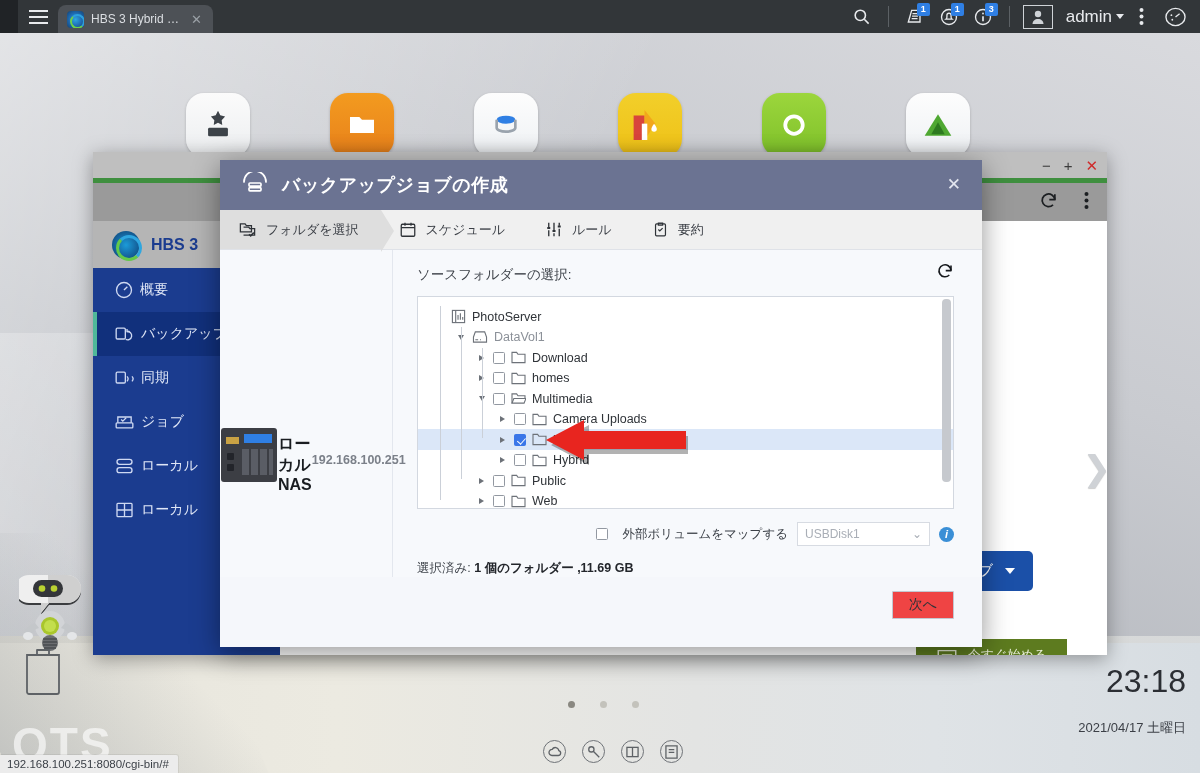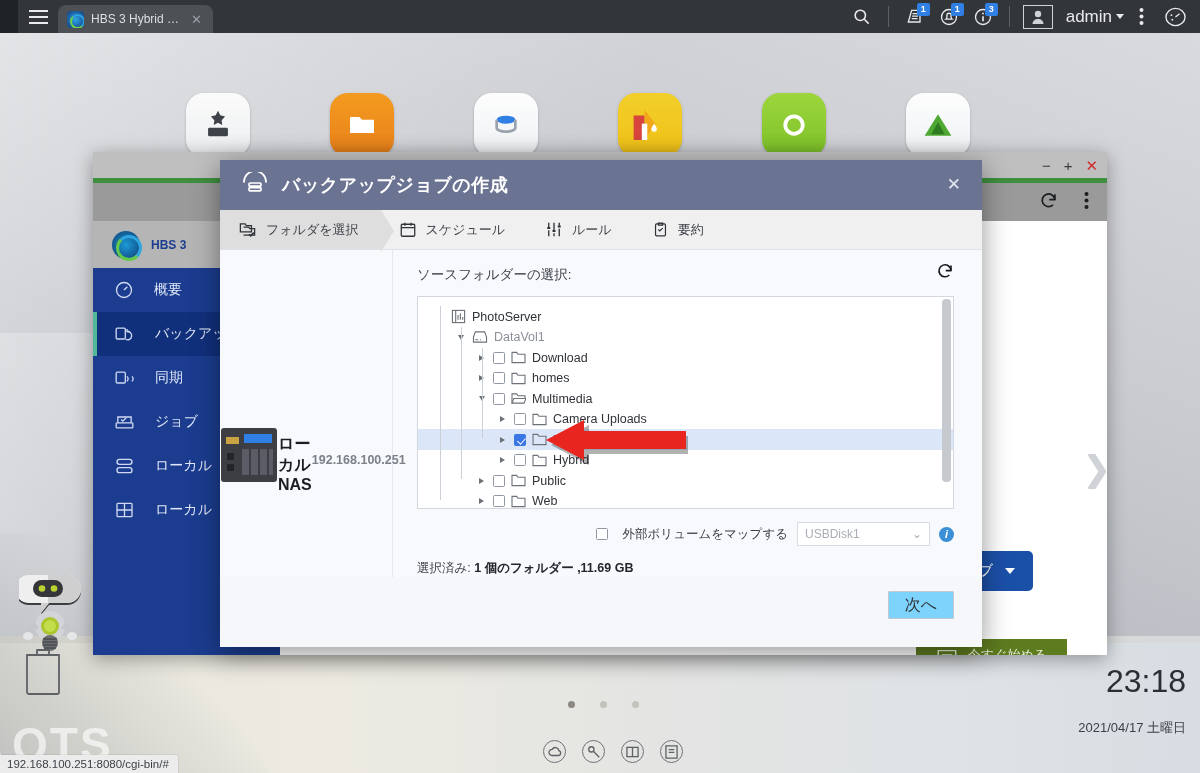--- a/index.html
+++ b/index.html
@@ -120,24 +120,24 @@
   }
   .hbs-brand .logo {
     width:28px;height:28px;border-radius:50%;
     background:radial-gradient(circle at 50% 50%, #1b9bd8 0%, #15659f 55%, #0d3d6b 100%);
     position:relative; flex:none;
   }
   .hbs-brand .logo:after{
     content:""; position:absolute; left:4px; top:4px; width:20px;height:20px;border-radius:50%;
     border:3px solid #63c94a; border-top-color:#2ea6e0; border-right-color:#2ea6e0;
   }
-  .hbs-brand .bname { font-size:12px; font-weight:bold; color:#1b3c8f; }
+  .hbs-brand .bname { font-size:16px; font-weight:bold; color:#1b3c8f; }
   .hbs-nav { padding-top:0; }
   .navitem {
-    height:44px; display:flex; align-items:center; gap:20px; padding-left:21px;
+    height:44px; display:flex; align-items:center; gap:6px; padding-left:21px;
     font-size:14px; color:#dfe6f6; cursor:pointer; position:relative;
   }
   .navitem.active { background:#11307c; }
   .navitem.active:before { content:""; position:absolute; left:0; top:0; width:4px; height:100%; background:#4fb99a; }
   .navitem svg { flex:none; }
   .hbs-main { flex:1; background:#fff; padding:34px 30px 0 30px; position:relative; overflow:hidden; }
   .hbs-h1 { font-size:27px; color:#1d3c78; font-weight:normal; line-height:1.35; }
   .hbs-p { margin-top:22px; font-size:12.5px; color:#3a3f46; line-height:1.85; }
   .hbs-cta {
     position:absolute; right:74px; bottom:64px; background:#1b50a8; color:#fff;
@@ -213,22 +213,22 @@
   .selbox {
     width:133px; height:24px; border:1px solid #d7dbe2; background:#fff; color:#a9aeb6;
     font-size:12px; display:flex; align-items:center; padding:0 7px; justify-content:space-between; cursor:pointer;
   }
   .infoico { width:15px;height:15px;border-radius:50%;background:#3a8fd6; color:#fff; font-size:11px;
              font-weight:bold; display:flex;align-items:center;justify-content:center; font-style:italic; cursor:pointer;}
   .selinfo { margin-top:14px; font-size:12.5px; color:#3c4148; }
   .selinfo b { color:#23262b; }
   .dlg-foot { height:72px; padding:0 28px; display:flex; align-items:flex-start; justify-content:flex-end; padding-top:14px; }
   .btn-next {
-    min-width:60px; height:28px; border:1px solid #c3c8d1; background:#7dd3fc; color:#2f3338;
-    font-size:16px; padding:0 16px; cursor:pointer; border-radius:1px;
+    min-width:60px; height:28px; border:1px solid #c3c8d1; background:#ef4444; color:#2f3338;
+    font-size:14px; padding:0 16px; cursor:pointer; border-radius:1px;
   }
 
   
   #redarrow { position:absolute; left:543px; top:418px; z-index:40; }
 
   
   .dots { position:absolute; left:568px; bottom:65px; display:flex; gap:25px; z-index:5; }
   .dots i { width:7px;height:7px;border-radius:50%;background:#c3c2bb; display:block; }
   .dots i.on { background:#8a8881; }
   .dock { position:absolute; left:543px; bottom:10px; display:flex; gap:16px; z-index:5; }

